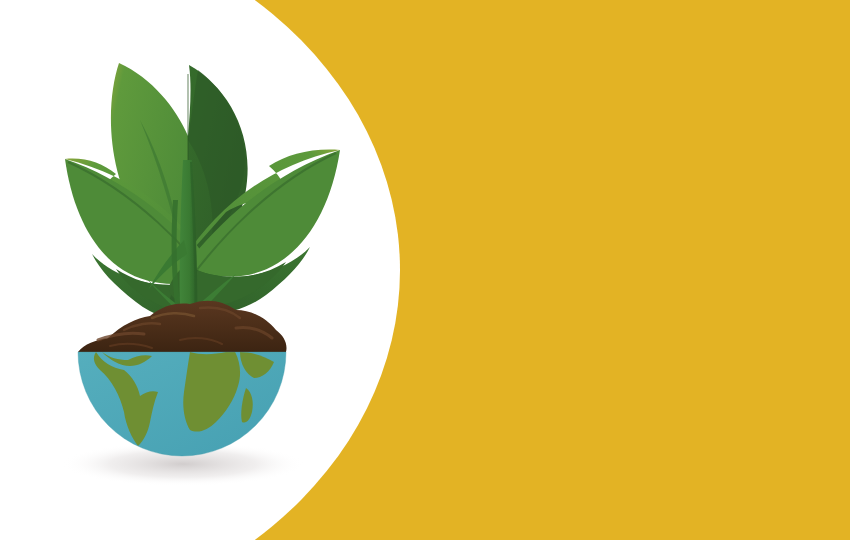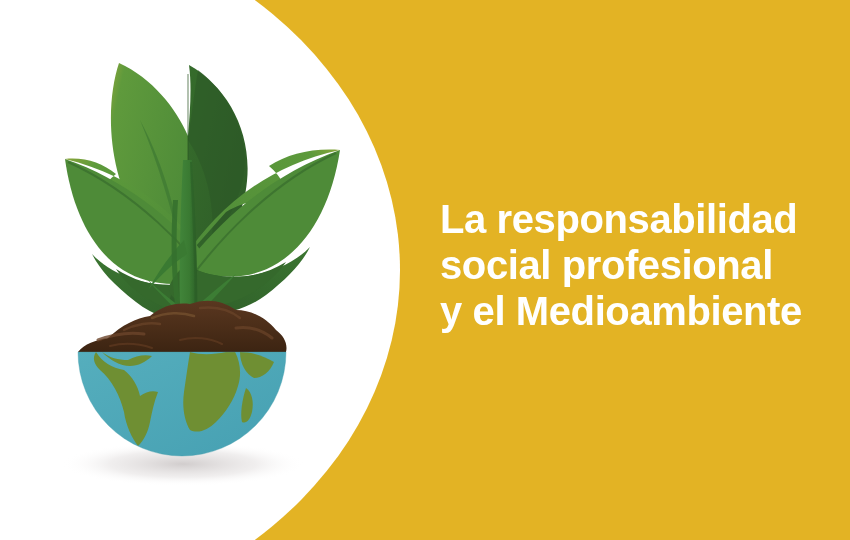--- a/index.html
+++ b/index.html
@@ -195,17 +195,14 @@
           <path d="M206 348 C 212 352 214 362 212 372 C 210 380 206 384 202 382 C 200 374 202 360 206 348 Z" fill="#6f8f33"></path>
 
           <path d="M200 312 C 212 312 224 316 234 322 C 230 332 222 338 214 338 C 206 334 200 324 200 312 Z" fill="#6f8f33"></path>
         </g>
 
         <path d="M38 312 A 104 104 0 0 0 246 312 Z" fill="none" stroke="#3f9aaa" stroke-width="1" opacity="0.35"></path>
       </g>
     </svg>
   </div>
 
-  <div class="headline">La responsabilidad
-social profesional
-y el Medioambiente</div>
 
 </div>
 
 </body></html>

